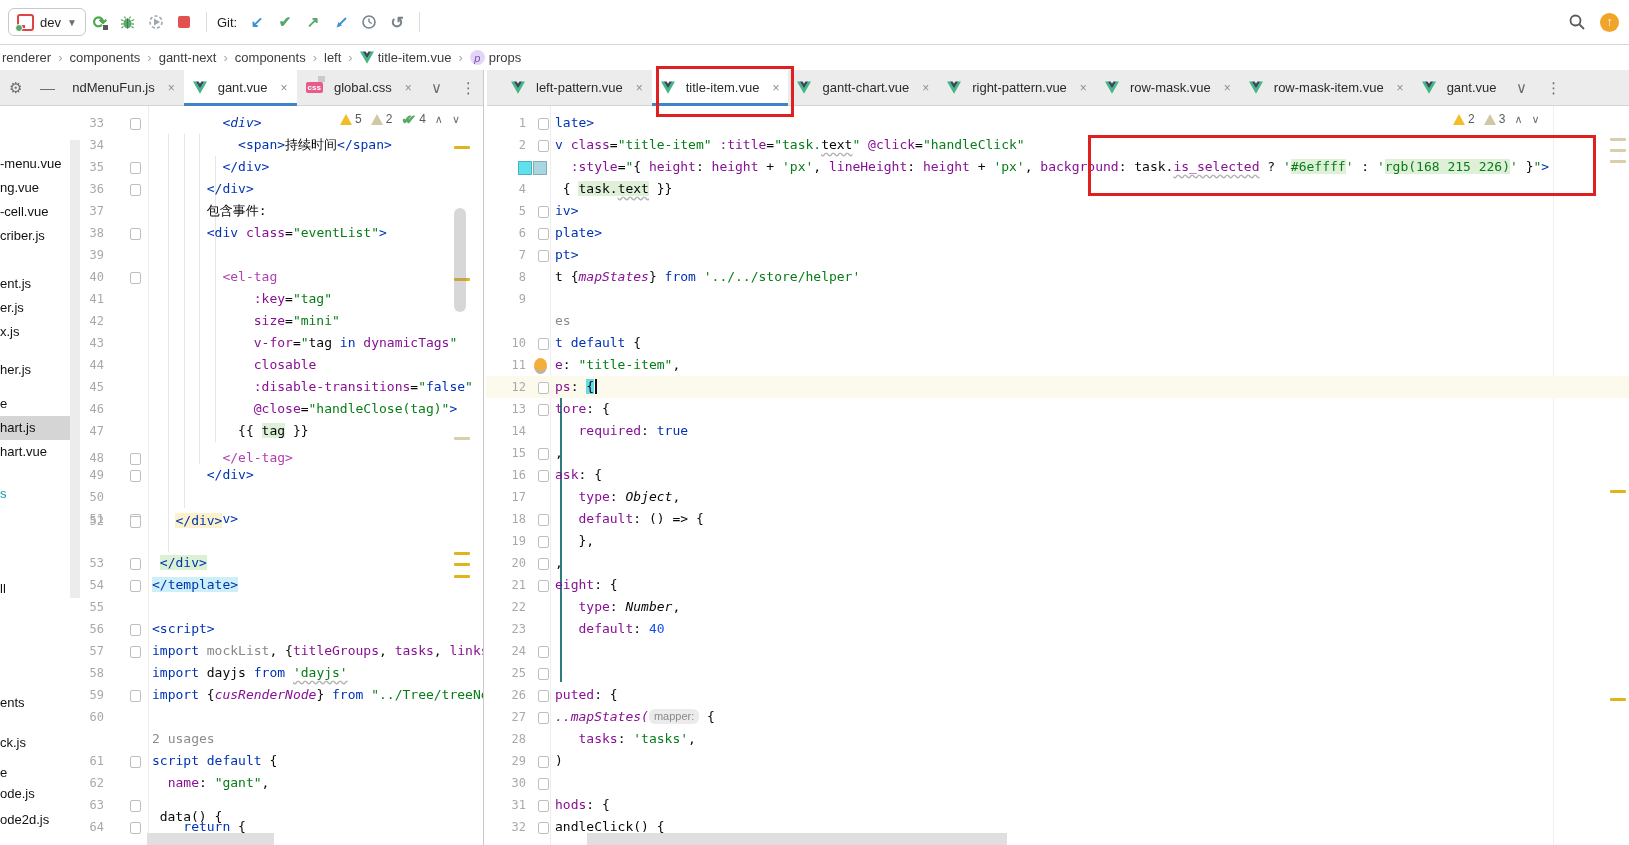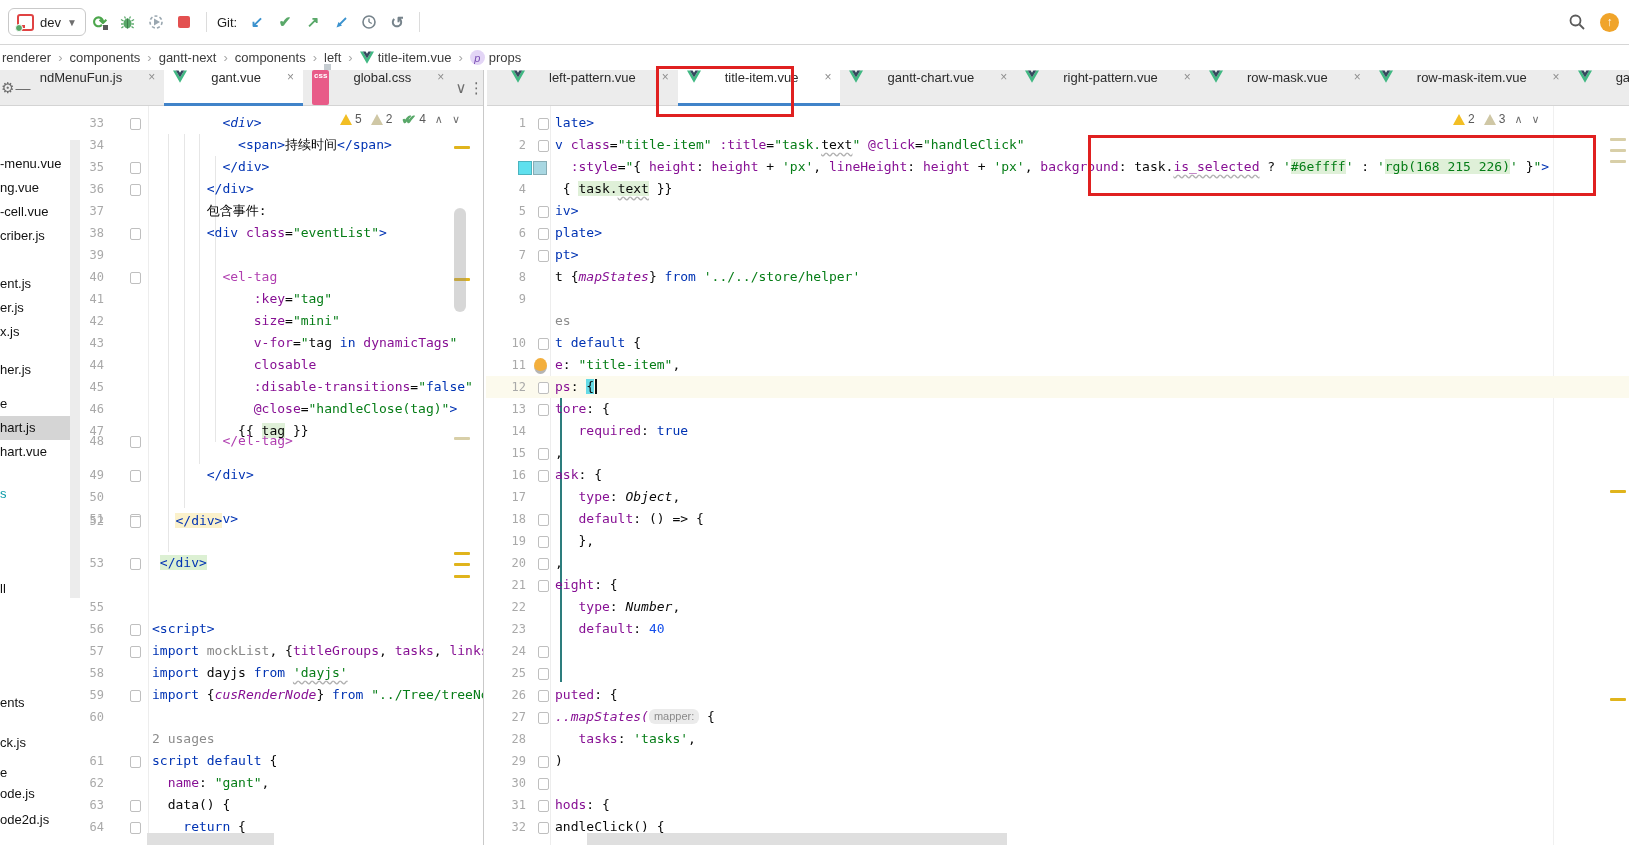--- a/index.html
+++ b/index.html
@@ -32,21 +32,21 @@
   .bc-item{display:flex;align-items:center;gap:4px;padding:0 2px}
   .bc-sep{color:#a8a8a8;margin:0 5px;font-size:13px}
   .picon{width:15px;height:15px;border-radius:50%;background:#e3d5f6;color:#7b4fb5;font-size:11px;
          display:inline-flex;align-items:center;justify-content:center;font-style:italic}
   
   .tabbar{position:absolute;left:0;top:70px;width:100%;height:35px;background:#ececec;border-bottom:1px solid #d4d4d4}
   .tabgroup{position:absolute;top:0;height:35px;display:flex;align-items:stretch}
   #tabs-left{left:0;width:484px}
   #tabs-right{left:486px;right:0;padding-left:16px}
   .tabtool{width:32px;display:flex;align-items:center;justify-content:center;color:#6e6e6e;font-size:15px}
-  .tab{display:flex;gap:24px;padding:0 9px;font-size:13px;color:#2b2b2b;position:relative;white-space:nowrap}
+  .tab{display:flex;align-items:center;gap:11px;padding:0 9px;font-size:13px;color:#2b2b2b;position:relative;white-space:nowrap}
   .tab.active{background:#fff}
   .tab.active::after{content:"";position:absolute;left:0;right:0;bottom:-1px;height:3px;background:#4083c9}
   .tclose{color:#8e8e8e;font-size:12px;margin-left:2px}
   .cssicon{background:#e85b88;color:#fff;font-size:8px;font-weight:bold;border-radius:2px;padding:1px 2px;position:relative}
   .cssicon::before{content:"";position:absolute;right:-2px;top:-6px;width:7px;height:6px;background:#c5ccd1}
   
   #sidebar{position:absolute;left:0;top:106px;width:80px;bottom:0;background:#fff;overflow:hidden;
            border-right:1px solid #c9c9c9}
   .sb-strip{position:absolute;left:70px;top:34px;width:10px;height:458px;background:#ececec}
   .sb-item{position:absolute;left:0;width:70px;height:24px;line-height:24px;font-size:13px;color:#111;
@@ -425,21 +425,21 @@
       <div class="codeln" style="left: 72px;"><span class="c-d">             </span><span class="c-a">:disable-transitions</span><span class="c-d">=</span><span class="c-s">"</span><span class="c-k">false</span><span class="c-s">"</span></div>
     </div>
     <div class="crow" style="top: 292px;">
       <div class="ln" style="width: 24px;">46</div>
       <div class="codeln" style="left: 72px;"><span class="c-d">             </span><span class="c-a">@close</span><span class="c-d">=</span><span class="c-s">"handleClose(tag)"</span><span class="c-t">&gt;</span></div>
     </div>
     <div class="crow" style="top: 314px;">
       <div class="ln" style="width: 24px;">47</div>
       <div class="codeln" style="left: 72px;"><span class="c-d">           {{ </span><span class="c-d c-hl-g">tag</span><span class="c-d"> }}</span></div>
     </div>
-    <div class="crow" style="top: 324px; padding-left: 8px;">
+    <div class="crow" style="top: 341px; padding-left: 8px;">
       <div class="ln" style="width: 24px;">48</div>
       <div class="fold" style="left: 50px;"></div>
       <div class="codeln" style="left: 72px;"><span class="c-d">         </span><span class="c-c">&lt;/el-tag&gt;</span></div>
     </div>
     <div class="crow" style="top: 358px;">
       <div class="ln" style="width: 24px;">49</div>
       <div class="fold" style="left: 50px;"></div>
       <div class="codeln" style="left: 72px;"><span class="c-d">       </span><span class="c-t">&lt;/div&gt;</span></div>
     </div>
     <div class="crow" style="top: 380px;">
@@ -454,20 +454,25 @@
     <div class="crow" style="top: 404px;">
       <div class="ln" style="width: 24px;">52</div>
       <div class="fold" style="left: 50px;"></div>
       <div class="codeln" style="left: 72px;"><span class="c-d">   </span><span class="c-t c-hl-y">&lt;/div&gt;</span></div>
     </div>
     <div class="crow" style="top: 446px;">
       <div class="ln" style="width: 24px;">53</div>
       <div class="fold" style="left: 50px;"></div>
       <div class="codeln" style="left: 72px;"><span class="c-d"> </span><span class="c-t c-hl-gr">&lt;/div&gt;</span></div>
     </div>
+    <div class="crow" style="top: 468px;">
+      <div class="ln" style="width: 24px;">54</div>
+      <div class="fold" style="left: 50px;"></div>
+      <div class="codeln" style="left: 72px;"><span class="c-t c-hl-c">&lt;/template&gt;</span></div>
+    </div>
     <div class="crow" style="top: 490px;">
       <div class="ln" style="width: 24px;">55</div>
       <div class="codeln" style="left: 72px;"></div>
     </div>
     <div class="crow" style="top: 512px;">
       <div class="ln" style="width: 24px;">56</div>
       <div class="fold" style="left: 50px;"></div>
       <div class="codeln" style="left: 72px;"><span class="c-t">&lt;script&gt;</span></div>
     </div>
     <div class="crow" style="top: 534px;">
@@ -496,21 +501,21 @@
       <div class="fold" style="left: 50px;"></div>
       <div class="codeln" style="left: 72px;"><span class="c-k">script default</span><span class="c-d"> {</span></div>
     </div>
     <div class="crow" style="top: 666px;">
       <div class="ln" style="width: 24px;">62</div>
       <div class="codeln" style="left: 72px;"><span class="c-d">  </span><span class="c-f">name</span><span class="c-d">: </span><span class="c-s">"gant"</span><span class="c-d">,</span></div>
     </div>
     <div class="crow" style="top: 688px;">
       <div class="ln" style="width: 24px;">63</div>
       <div class="fold" style="left: 50px;"></div>
-      <div class="codeln" style="left: 72px;"><span class="c-d">  data() {</span></div>
+      <div class="codeln" style="left: 64px; margin-top: 12px;"><span class="c-d">  data() {</span></div>
     </div>
     <div class="crow" style="top: 710px;">
       <div class="ln" style="width: 24px;">64</div>
       <div class="fold" style="left: 50px;"></div>
       <div class="codeln" style="left: 72px;"><span class="c-d">    </span><span class="c-k">return</span><span class="c-d"> {</span></div>
     </div>
     <div class="smark y" style="top: 40px; left: 374px; width: 16px;"></div>
     <div class="smark y" style="top: 172px; left: 374px; width: 16px;"></div>
     <div class="smark t" style="top: 331px; left: 374px; width: 16px;"></div>
     <div class="smark y" style="top: 446px; left: 374px; width: 16px;"></div>

